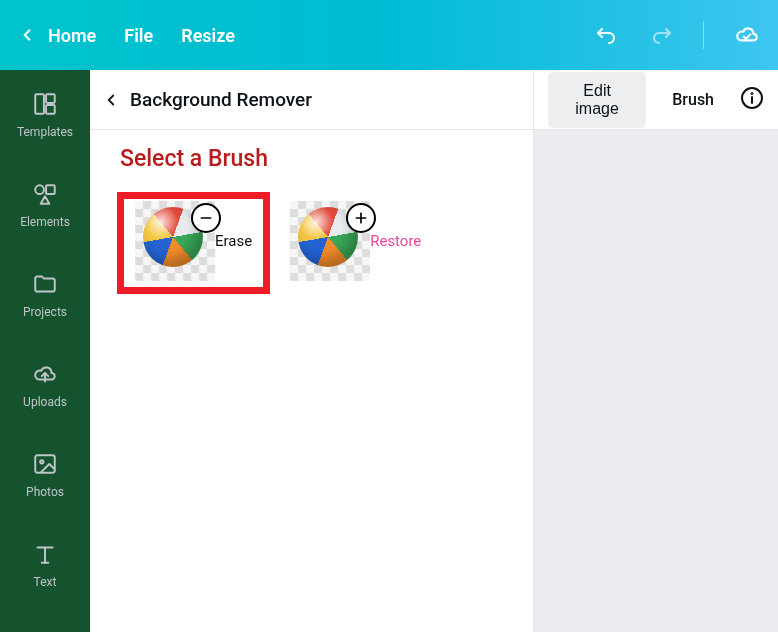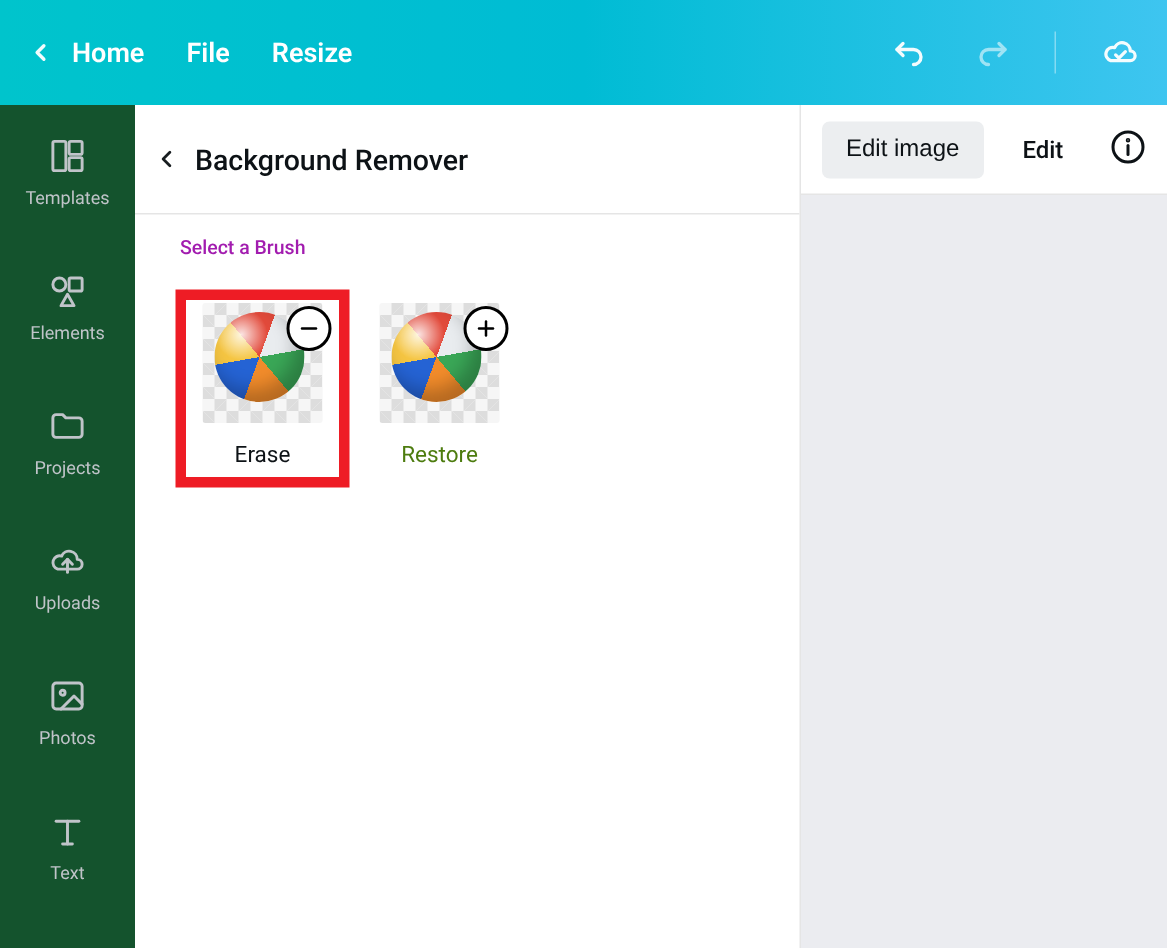--- a/index.html
+++ b/index.html
@@ -49,36 +49,35 @@
     .side-item svg { stroke: #c0c4c9; }
     .side-label { font-size: 12px; }
     .panel {
       width: 444px;
       background: #fff;
       border-right: 1px solid #e5e5e5;
       display: flex;
       flex-direction: column;
     }
     .panel-header {
-      height: 73px;
+      height: 60px;
       display: flex;
       align-items: center;
       padding: 0 12px;
       border-bottom: 1px solid #e5e5e5;
       gap: 10px;
     }
     .panel-title { font-size: 19px; font-weight: 500; color: #0d1216; }
     .panel-body { padding: 20px 30px; position: relative; }
-    .section-title { font-size: 13px; font-weight: 500; color: #a21caf; position: relative; top: -5px; }
+    .section-title { font-size: 23px; font-weight: 500; color: #b91c1c; position: relative; top: -5px; }
     .brush-row { display: flex; gap: 8px; margin-top: 18px; }
     .brush-item {
       display: flex;
-      flex-direction: column;
-      align-items: center;
-      gap: 12px;
+      flex-direction: row;
+      align-items: center;
       cursor: pointer;
       padding: 6px 15px 10px 15px;
     }
     .brush-item.highlighted { outline: 7px solid #ee1c25; outline-offset: -4px; position: relative; z-index: 2; }
     .brush-thumb {
       width: 80px; height: 80px;
       background-image:
         linear-gradient(45deg, #ddd 25%, transparent 25%),
         linear-gradient(-45deg, #ddd 25%, transparent 25%),
         linear-gradient(45deg, transparent 75%, #ddd 75%),
@@ -108,21 +107,21 @@
     .mod-badge {
       position: absolute;
       top: 2px; right: -6px;
       width: 30px; height: 30px;
       border-radius: 50%;
       background: #fff;
       border: 2.5px solid #000;
       display: flex; align-items: center; justify-content: center;
     }
     .brush-label { font-size: 15px; color: #0d1216; }
-    .brush-item.dim .brush-label { color: #4d7c0f; }
+    .brush-item.dim .brush-label { color: #ec4899; }
     .canvas {
       flex: 1;
       background: #ebecf0;
       position: relative;
     }
     .canvas-toolbar {
       position: absolute;
       top: 0; left: 0; right: 0;
       height: 60px;
       background: #fff;
@@ -270,21 +269,21 @@
           </div>
           <span class="brush-label">Restore</span>
         </div>
       </div>
     </div>
   </div>
 
   <div class="canvas">
     <div class="canvas-toolbar">
       <button class="btn grey">Edit image</button>
-      <span class="toolbar-text">Edit</span>
+      <span class="toolbar-text">Brush</span>
       <span class="info-icon">
         <svg width="24" height="24" viewBox="0 0 24 24" fill="none" stroke="#0d1216" stroke-width="2" stroke-linecap="round" stroke-linejoin="round">
             <circle cx="12" cy="12" r="10"></circle>
             <line x1="12" y1="11" x2="12" y2="17"></line>
             <circle cx="12" cy="7.5" r="0.5" fill="#0d1216"></circle>
           </svg>
       </span>
     </div>
   </div>
 </div>

